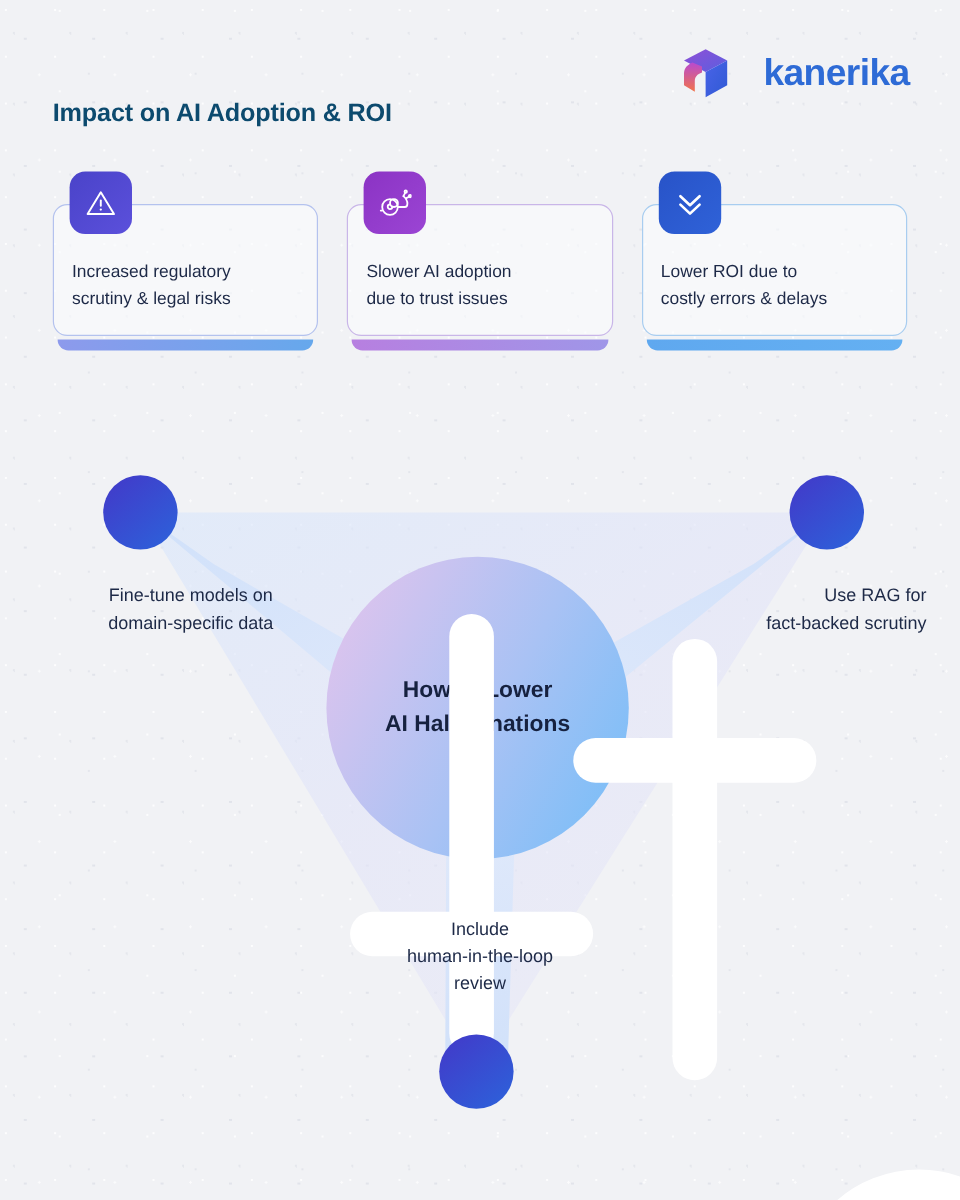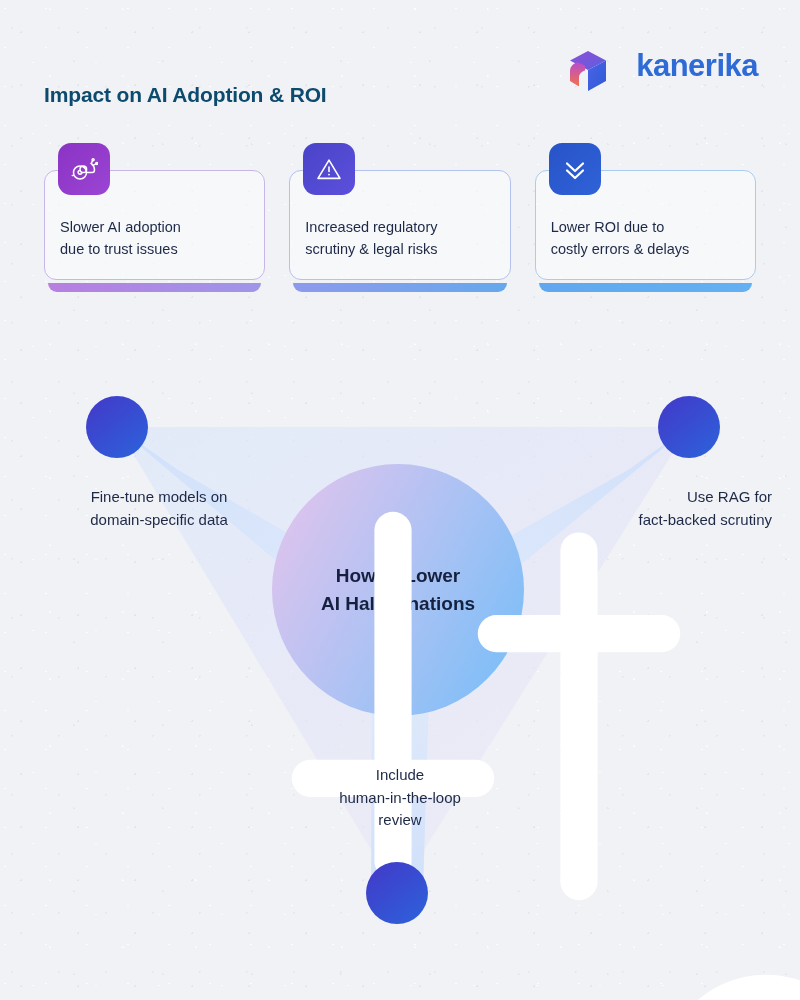--- a/index.html
+++ b/index.html
@@ -27,22 +27,22 @@
       radial-gradient(circle at 83% 74%, rgba(190,195,210,.25) 0 1px, transparent 1px),
       radial-gradient(circle at 52% 88%, rgba(255,255,255,.7) 0 1px, transparent 1px),
       radial-gradient(circle at 25% 47%, rgba(185,190,205,.22) 0 1px, transparent 1px);
     background-size: 41px 39px, 57px 53px, 73px 67px, 89px 83px, 63px 71px, 47px 59px;
     pointer-events:none;
     z-index: 1;
   }
 
   
   .logo {
-    position:absolute; top:48px; right:42px;
-    display:flex; gap:26px;
+    position:absolute; top:38px; right:42px;
+    display:flex; align-items:center; gap:26px;
     z-index:5;
   }
   .logo-mark { width:44px; height:46px; display:block; }
   .logo-word {
     font-size:31px; font-weight:700; letter-spacing:-.5px;
     color:#2e6bd6;
   }
 
   
   .page-title {
@@ -163,53 +163,53 @@
       <path d="M11 14 C5 17 4 20 4 24 L4 33 L13 38.5 L13 30 C13 26 15 24 19 22.5 L19 17.5 Z" fill="url(#cubeLeft)"></path>
     </svg>
   </span>
   <span class="logo-word">kanerika</span>
 </div>
 
 <div class="page-title">Impact on AI Adoption &amp; ROI</div>
 
 <div class="cards">
 
+  <div class="card-wrap c1">
+    <div class="card"></div>
+    <div class="card-bar"></div>
+    <div class="card-icon">
+      <svg width="28" height="28" viewBox="0 0 28 28" fill="none" stroke="#ffffff" stroke-width="1.6" stroke-linecap="round" stroke-linejoin="round">
+        <path d="M14 5.2 L25 23.4 H3 Z"></path>
+        <path d="M14 12v4.4"></path>
+        <circle cx="14" cy="19.6" r=".95" fill="#ffffff" stroke="none"></circle>
+      </svg>
+    </div>
+    <div class="card-text">Increased regulatory
+scrutiny &amp; legal risks</div>
+  </div>
+
   <div class="card-wrap c0">
     <div class="card"></div>
     <div class="card-bar"></div>
     <div class="card-icon">
       <svg width="28" height="28" viewBox="0 0 28 28" fill="none" stroke="#ffffff" stroke-width="1.5" stroke-linecap="round" stroke-linejoin="round">
         <path d="M3.5 17.5c0-3.6 2.9-6.5 6.5-6.5s6.5 2.9 6.5 6.5S13.6 24 10 24s-6.5-2.9-6.5-6.5z"></path>
         <path d="M10 14.2a3.3 3.3 0 1 1 3.3 3.3 3.3 3.3 0 0 1-3.3-3.3z"></path>
         <path d="M10 15.4a1.9 1.9 0 1 0 1.9 1.9"></path>
         <path d="M16.5 17.5h5.8c1.6 0 2.2-1.4 2.2-2.8 0-2.4-1.3-4.6-3.3-6.3"></path>
         <path d="M21.2 8.4l1.6-3.1M23.6 10.1l2.7-1.4"></path>
         <circle cx="23.1" cy="4.7" r="1"></circle>
         <circle cx="26.7" cy="8.4" r="1"></circle>
         <path d="M3.5 20.5h-1.2"></path>
       </svg>
     </div>
     <div class="card-text">Slower AI adoption
 due to trust issues</div>
   </div>
 
-  <div class="card-wrap c1">
-    <div class="card"></div>
-    <div class="card-bar"></div>
-    <div class="card-icon">
-      <svg width="28" height="28" viewBox="0 0 28 28" fill="none" stroke="#ffffff" stroke-width="1.6" stroke-linecap="round" stroke-linejoin="round">
-        <path d="M14 5.2 L25 23.4 H3 Z"></path>
-        <path d="M14 12v4.4"></path>
-        <circle cx="14" cy="19.6" r=".95" fill="#ffffff" stroke="none"></circle>
-      </svg>
-    </div>
-    <div class="card-text">Increased regulatory
-scrutiny &amp; legal risks</div>
-  </div>
-
   <div class="card-wrap c2">
     <div class="card"></div>
     <div class="card-bar"></div>
     <div class="card-icon">
       <svg width="28" height="28" viewBox="0 0 28 28" fill="none" stroke="#ffffff" stroke-width="2.2" stroke-linecap="round" stroke-linejoin="round">
         <path d="M6 8.5 L14 16 L22 8.5"></path>
         <path d="M6 15.5 L14 23 L22 15.5"></path>
       </svg>
     </div>
     <div class="card-text">Lower ROI due to

